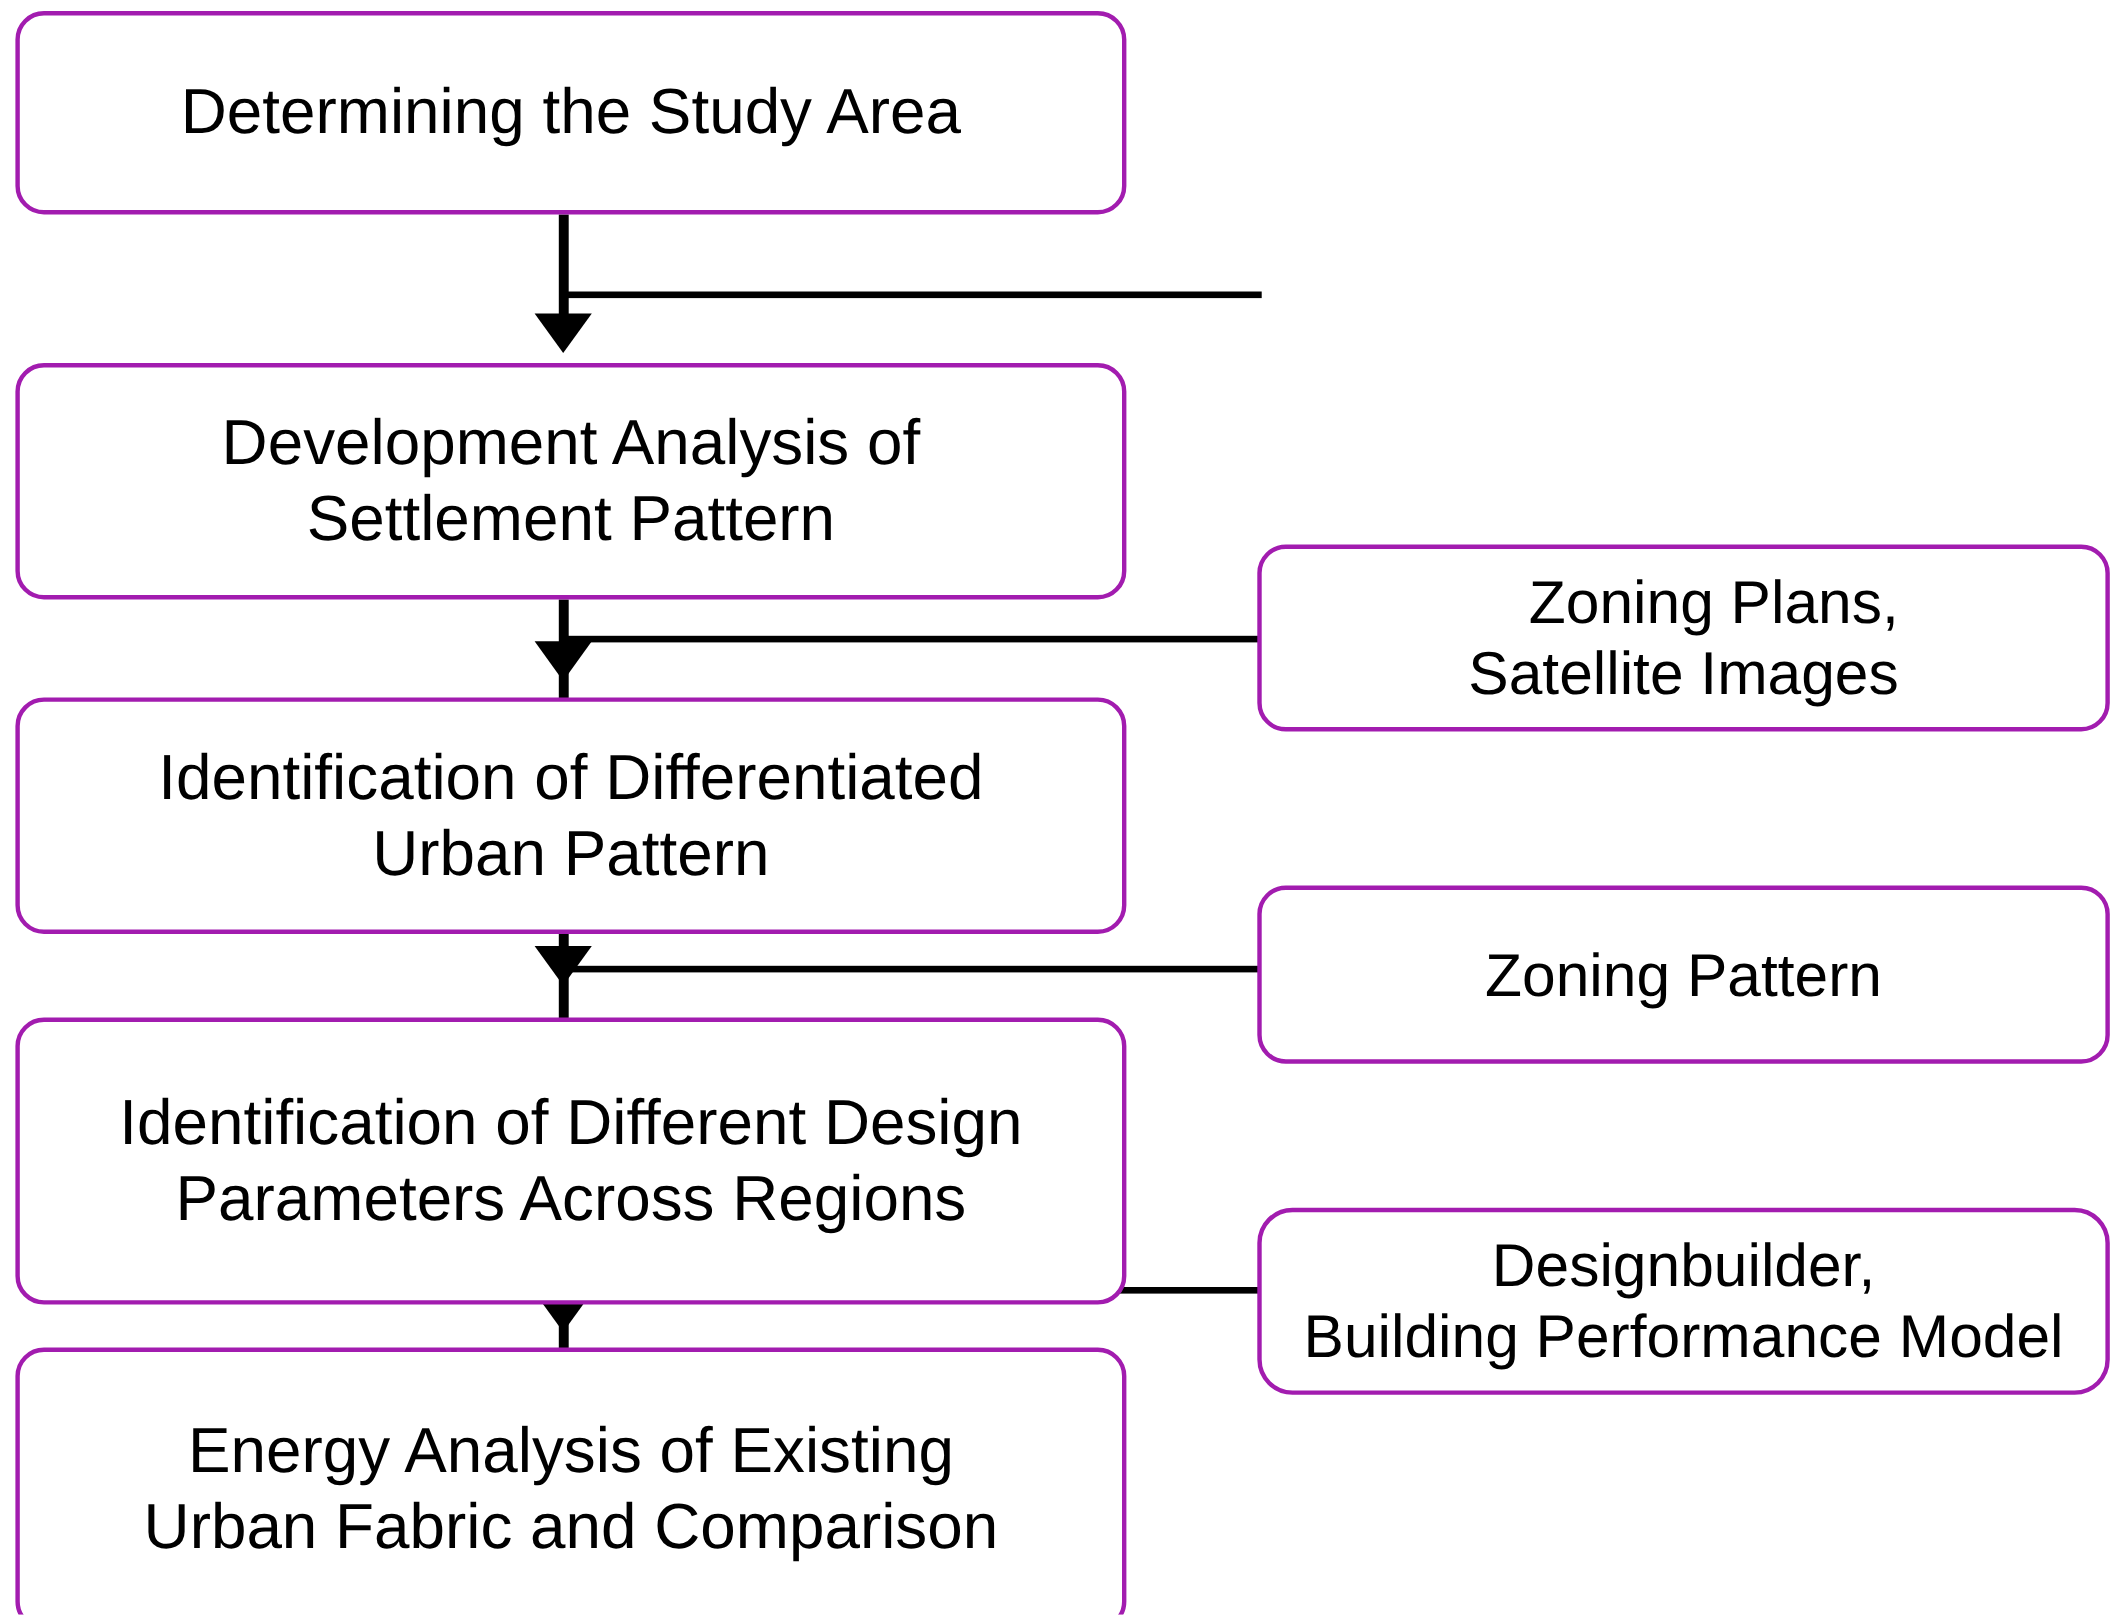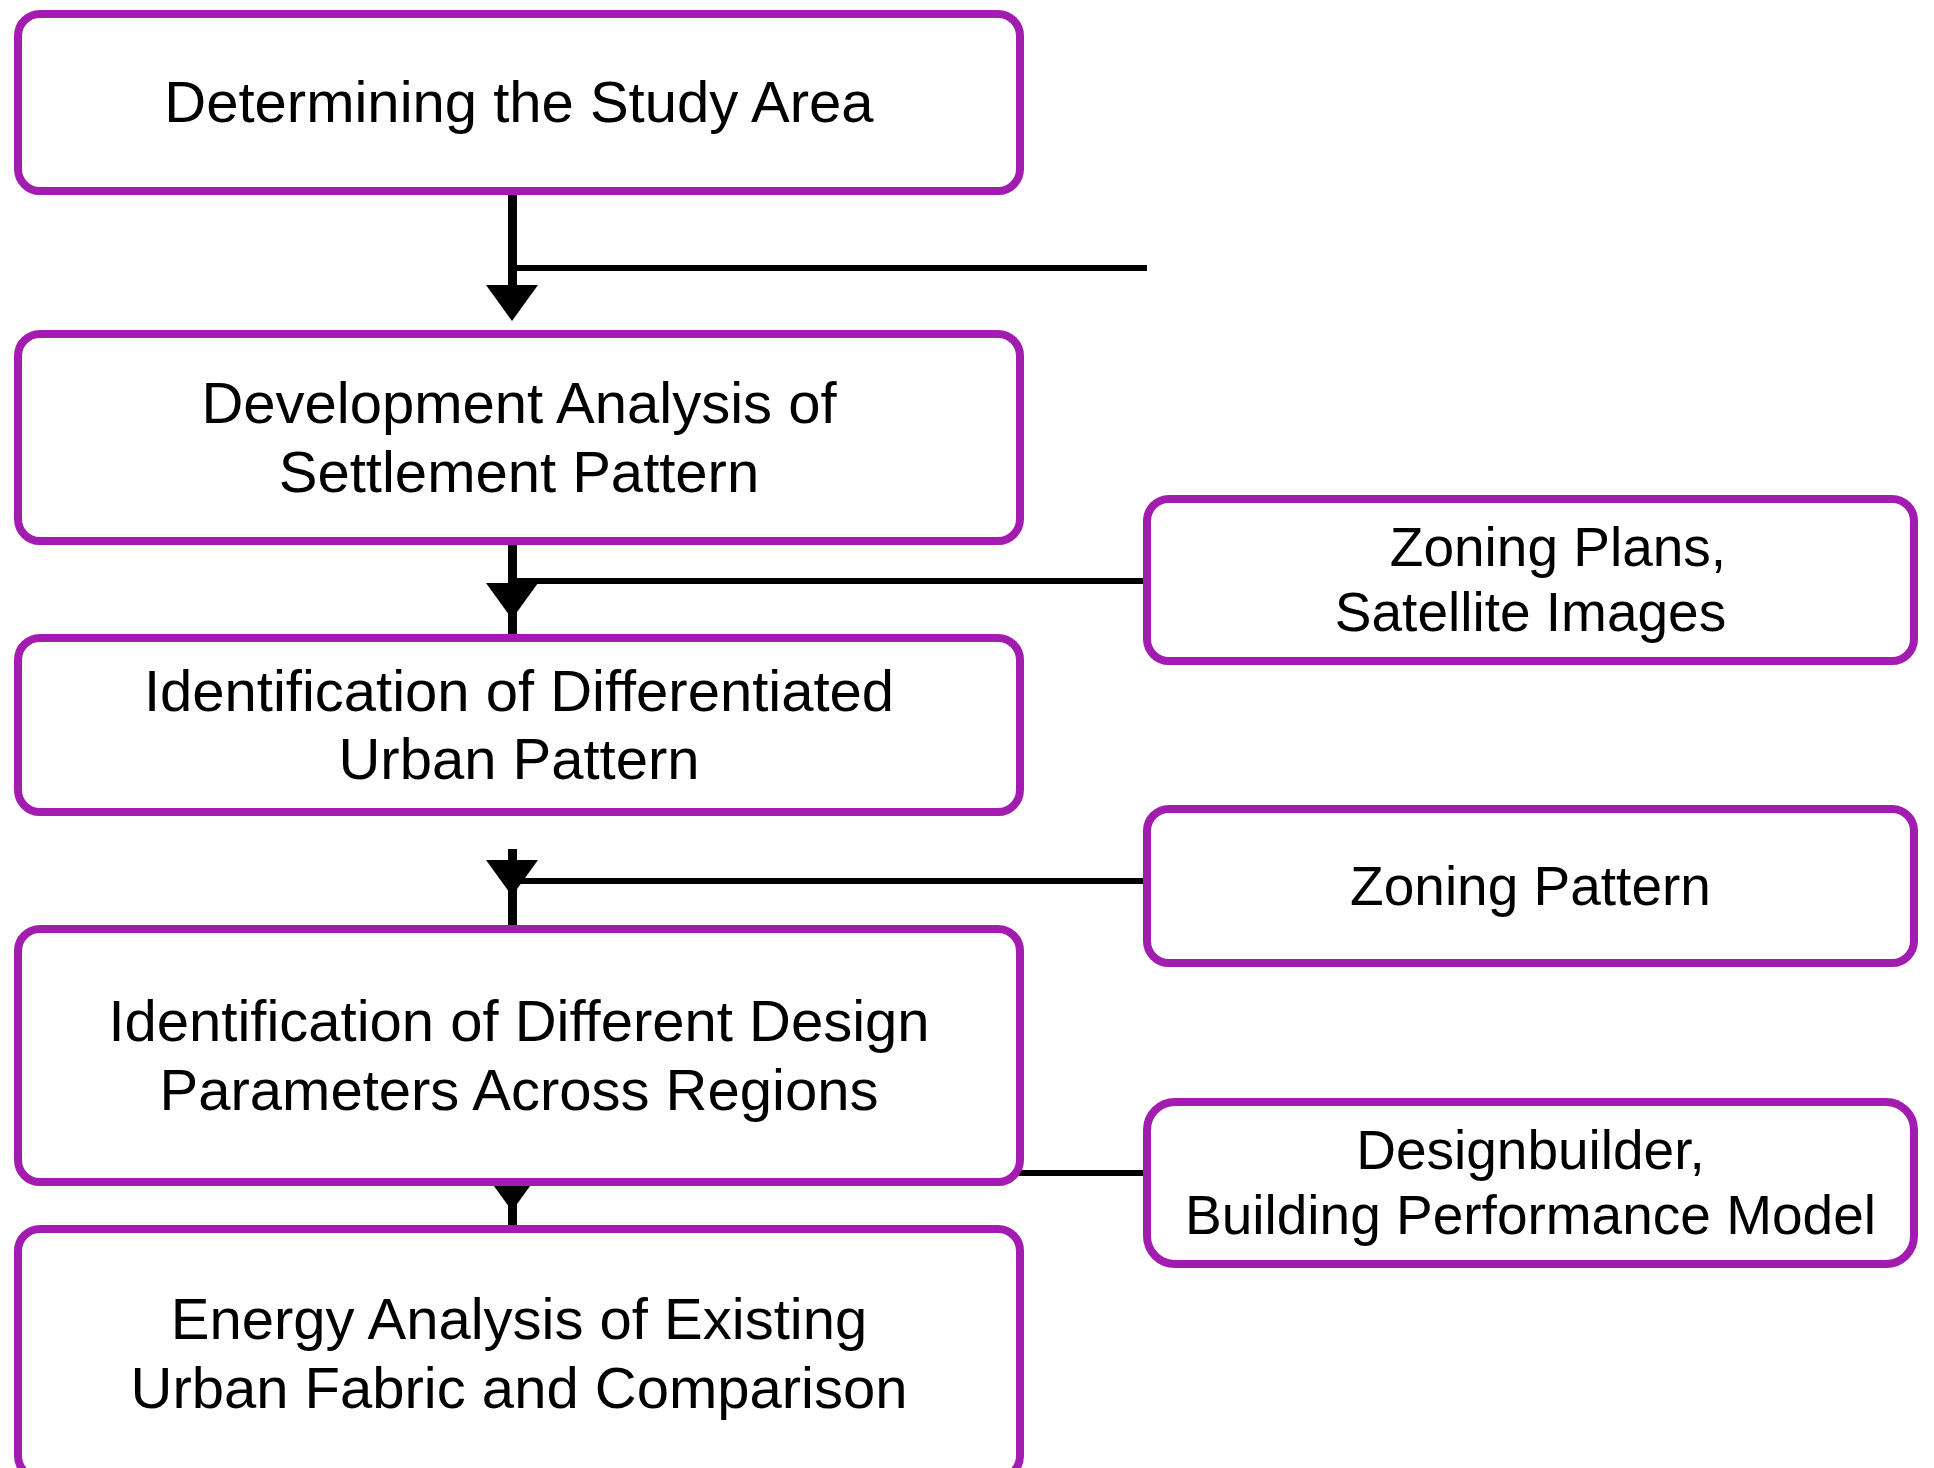--- a/index.html
+++ b/index.html
@@ -14,21 +14,21 @@
   #canvas {
     position: relative;
     width: 1934px;
     height: 1468px;
     background: #ffffff;
     overflow: hidden;
   }
   .node {
     position: absolute;
     box-sizing: border-box;
-    border: 8px solid #a21caf;
+    border: 4px solid #a21caf;
     border-radius: 26px;
     background: #ffffff;
     display: flex;
     align-items: center;
     justify-content: center;
     text-align: center;
     line-height: 1.18;
     padding: 4px 14px;
     z-index: 3;
   }
@@ -69,21 +69,21 @@
 
   <div class="node main-node" style="left:14px; top:10px; width:1010px; height:185px;">
     <span>Determining the Study Area</span>
   </div>
 
   <div class="node main-node" style="left:14px; top:330px; width:1010px; height:215px;">
     <span>Development Analysis of
 Settlement Pattern</span>
   </div>
 
-  <div class="node main-node" style="left:14px; top:634px; width:1010px; height:182px;">
+  <div class="node main-node" style="left:14px; top:634px; width:1010px; height:215px;">
     <span>Identification of Differentiated
 Urban Pattern</span>
   </div>
 
   <div class="node main-node" style="left:14px; top:925px; width:1010px; height:261px;">
     <span>Identification of Different Design
 Parameters Across Regions</span>
   </div>
 
   <div class="node main-node" style="left:14px; top:1225px; width:1010px; height:257px;">

